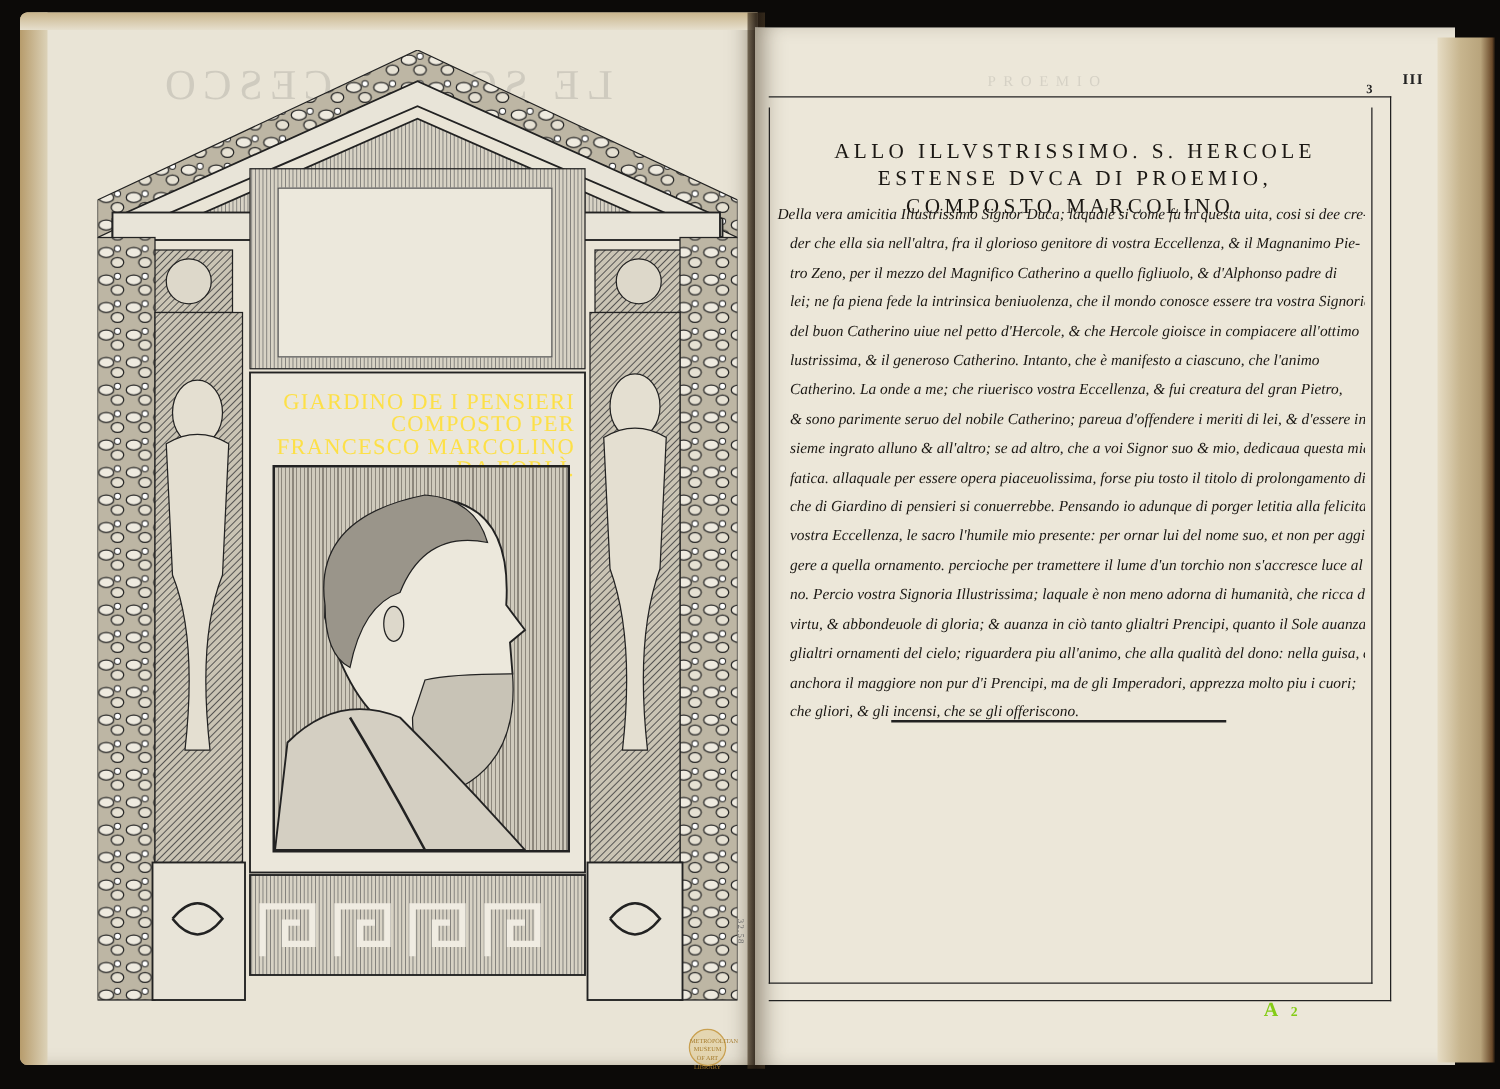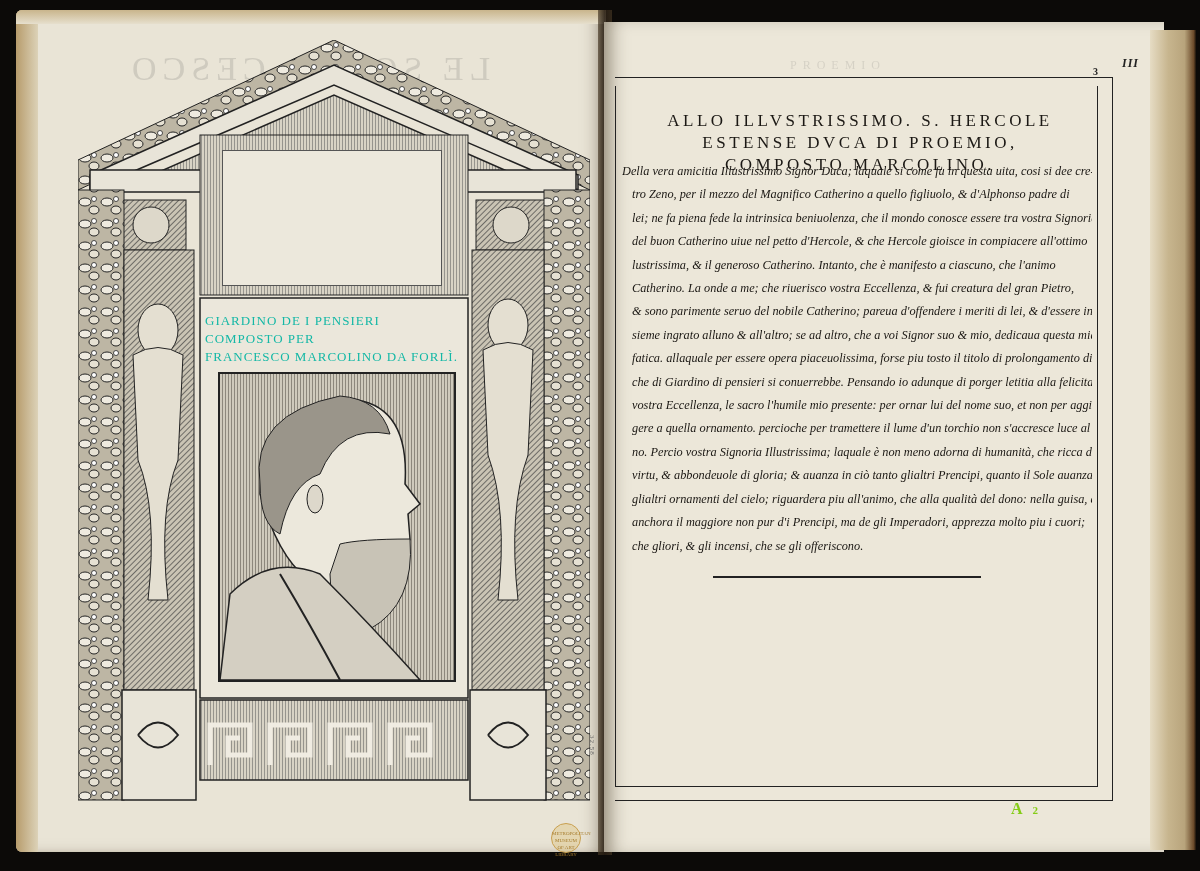--- a/index.html
+++ b/index.html
@@ -12,30 +12,30 @@
   .page-left .topedge{position:absolute;left:0;top:0;width:100%;height:14px;background:linear-gradient(180deg,#c9b58c,#e6dfcd);border-radius:6px 0 0 0;}
   .ghost{position:absolute;left:110px;top:40px;font-size:34px;letter-spacing:6px;color:rgba(90,90,90,.18);transform:scaleX(-1);}
   
   .page-right{position:absolute;left:604px;top:22px;width:560px;height:830px;background:#ece7d9;
     box-shadow:inset 14px 0 18px -8px rgba(60,45,25,.5);}
   .fore-edge{position:absolute;left:1150px;top:30px;width:46px;height:820px;background:linear-gradient(90deg,#e6dcc4,#c7b58e 40%,#b8a47c 75%,#6b4a2a 95%,#1a120a);}
   .spine{position:absolute;left:598px;top:10px;width:14px;height:845px;background:linear-gradient(90deg,rgba(70,55,35,.65),rgba(40,30,20,.9),rgba(90,70,45,.5));}
   
   .frame{position:absolute;left:78px;top:40px;width:512px;height:775px;}
   .frame svg{position:absolute;left:0;top:0;}
-  .inscription{position:absolute;left:205px;top:312px;width:255px;text-align:left;font-size:13px;line-height:18px;letter-spacing:1px;color:#14b8a6;font-family:"Liberation Serif",serif;}
+  .inscription{position:absolute;left:205px;top:312px;width:255px;text-align:right;font-size:18px;line-height:18px;letter-spacing:1px;color:#fde047;font-family:"Liberation Serif",serif;}
   .portrait{position:absolute;left:218px;top:372px;width:234px;height:306px;border:2px solid #222;
     background:repeating-linear-gradient(90deg,#cfcabc 0 2px,#8c877c 2px 3px);overflow:hidden;}
   .blank-cartouche{position:absolute;left:222px;top:150px;width:218px;height:134px;background:#ece8dc;border:1px solid #555;}
   .stamp{position:absolute;left:551px;top:823px;width:30px;height:30px;border-radius:50%;border:1px solid #c9a050;background:rgba(220,190,110,.35);font-size:5px;color:#a57b2c;text-align:center;line-height:7px;padding-top:6px;box-sizing:border-box;}
   .shelfmark{position:absolute;left:588px;top:735px;font-size:7px;color:#666;writing-mode:vertical-rl;letter-spacing:1px;}
   
   .text-frame-outer{position:absolute;left:615px;top:77px;width:497px;height:722px;border-top:1.5px solid #222;border-right:1.5px solid #222;border-bottom:1.5px solid #222;}
   .text-frame-inner{position:absolute;left:615px;top:86px;width:481px;height:700px;border-left:1.5px solid #222;border-right:1.5px solid #222;border-bottom:1.5px solid #222;}
-  .folio{position:absolute;left:1122px;top:56px;font-size:12px;font-weight:bold;letter-spacing:1px;color:#222;font-style:italic;}
+  .folio{position:absolute;left:1122px;top:56px;font-size:12px;font-weight:bold;letter-spacing:1px;color:#222;}
   .page-num{position:absolute;left:1093px;top:66px;font-size:10px;font-weight:bold;color:#222;}
   .title{position:absolute;left:625px;top:78px;width:470px;text-align:center;color:#1b1814;font-size:17px;letter-spacing:3.5px;line-height:22px;margin-top:32px;}
   .body-text{position:absolute;left:622px;top:160px;width:470px;font-family:"Liberation Serif",serif;font-style:italic;font-size:12.3px;color:#1a1713;line-height:23.4px;}
   .body-line{display:block;white-space:nowrap;overflow:hidden;}
   .body-line.indent{padding-left:10px;}
   .rule{position:absolute;left:713px;top:576px;width:268px;height:2px;background:#222;}
   .signature{position:absolute;left:1011px;top:800px;font-size:16px;font-weight:bold;color:#84cc16;}
   .signature span{font-size:11px;margin-left:10px;}
   .ghost-right{position:absolute;left:790px;top:58px;font-size:12px;letter-spacing:6px;color:rgba(90,90,90,.15);}
 </style>
@@ -145,20 +145,21 @@
   <div class="text-frame-inner"></div>
 
   <div class="title">
     <div>ALLO ILLVSTRISSIMO. S. HERCOLE</div>
     <div>ESTENSE DVCA DI PROEMIO,</div>
     <div>COMPOSTO MARCOLINO.</div>
   </div>
 
   <div class="body-text">
     <span class="body-line">Della vera amicitia Illustrissimo Signor Duca; laquale si come fu in questa uita, cosi si dee cre-</span>
+    <span class="body-line indent">der che ella sia nell'altra, fra il glorioso genitore di vostra Eccellenza, &amp; il Magnanimo Pie-</span>
     <span class="body-line indent">tro Zeno, per il mezzo del Magnifico Catherino a quello figliuolo, &amp; d'Alphonso padre di</span>
     <span class="body-line indent">lei; ne fa piena fede la intrinsica beniuolenza, che il mondo conosce essere tra vostra Signoria Il-</span>
     <span class="body-line indent">del buon Catherino uiue nel petto d'Hercole, &amp; che Hercole gioisce in compiacere all'ottimo</span>
     <span class="body-line indent">lustrissima, &amp; il generoso Catherino. Intanto, che è manifesto a ciascuno, che l'animo</span>
     <span class="body-line indent">Catherino. La onde a me; che riuerisco vostra Eccellenza, &amp; fui creatura del gran Pietro,</span>
     <span class="body-line indent">&amp; sono parimente seruo del nobile Catherino; pareua d'offendere i meriti di lei, &amp; d'essere in-</span>
     <span class="body-line indent">sieme ingrato alluno &amp; all'altro; se ad altro, che a voi Signor suo &amp; mio, dedicaua questa mia</span>
     <span class="body-line indent">fatica. allaquale per essere opera piaceuolissima, forse piu tosto il titolo di prolongamento di uita,</span>
     <span class="body-line indent">che di Giardino di pensieri si conuerrebbe. Pensando io adunque di porger letitia alla felicita di</span>
     <span class="body-line indent">vostra Eccellenza, le sacro l'humile mio presente: per ornar lui del nome suo, et non per aggiun-</span>

